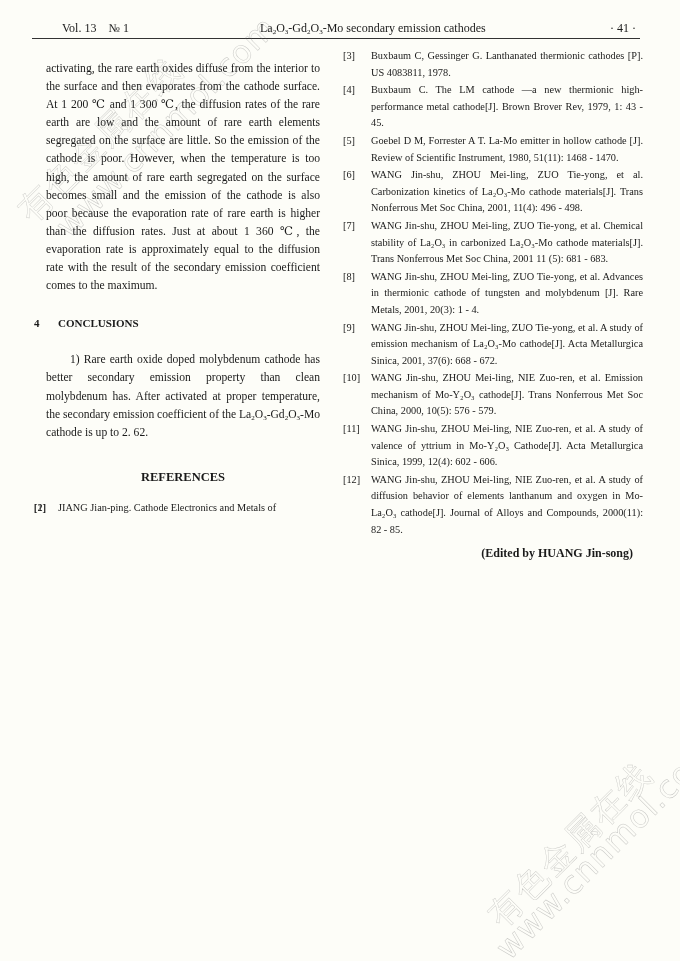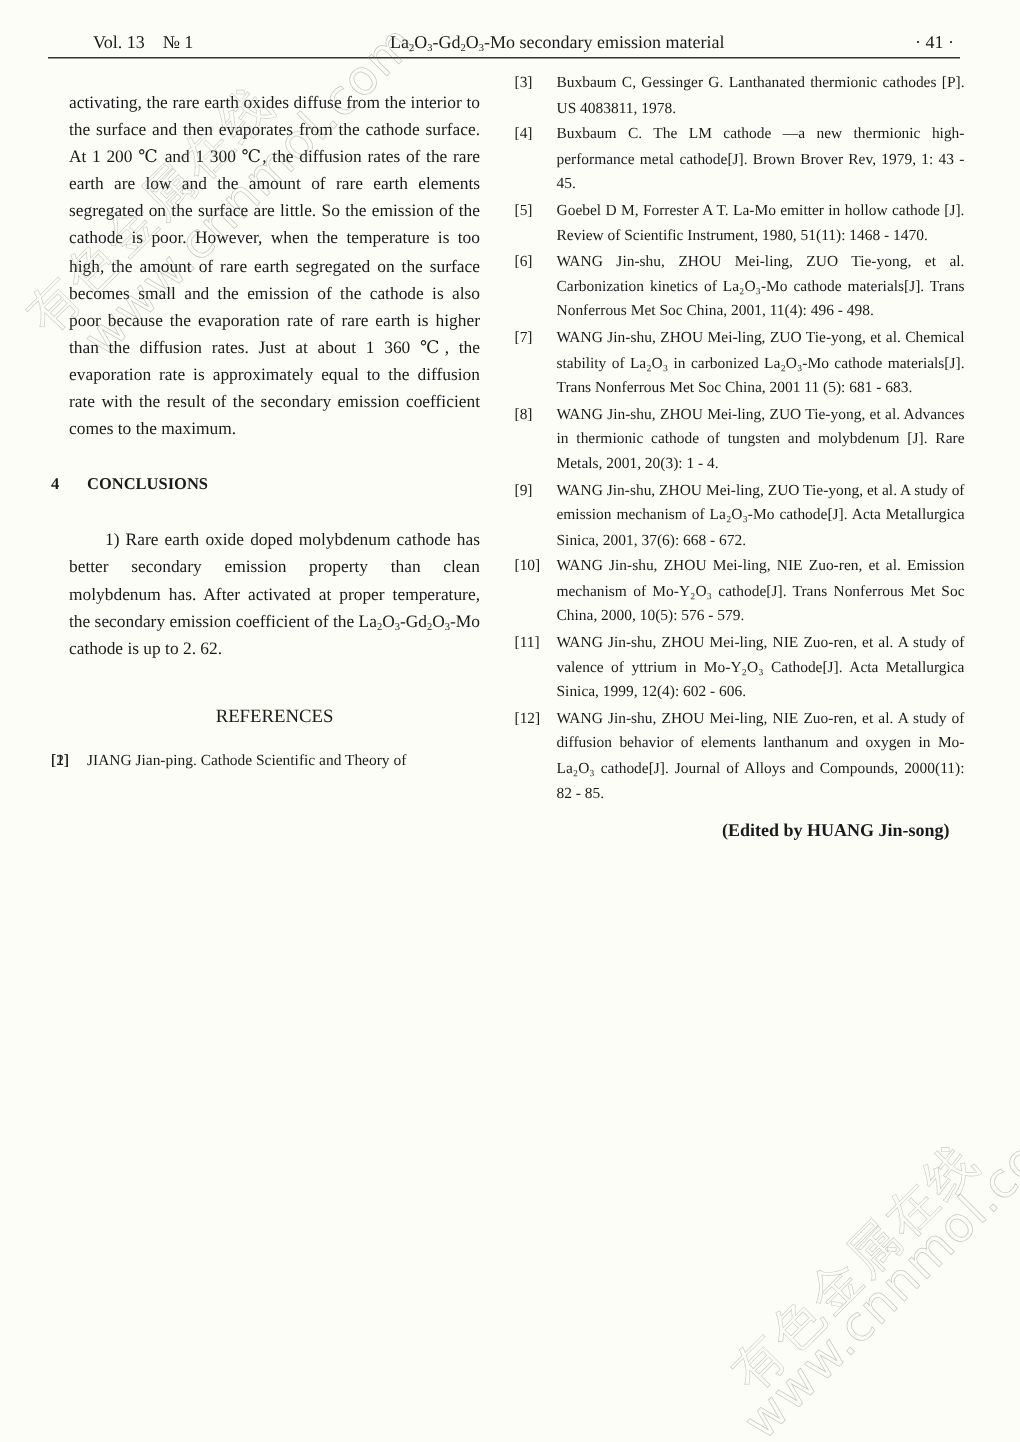--- a/index.html
+++ b/index.html
@@ -18,21 +18,21 @@
   sub { font-size: 7px; vertical-align: -2px; line-height: 0; }
 
   .col { position: absolute; top: 48px; font-size: 11.6px; line-height: 18.1px; }
   .col-left { left: 34px; width: 298px; }
   .col-right { left: 343px; width: 300px; }
 
   .para { text-align: justify; margin: 12px; }
   .para.indent { text-indent: 24px; }
   .section-heading { font-weight: bold; font-size: 11px; margin: 19px 0 19px 0; }
   .section-heading .num { display: inline-block; width: 24px; }
-  .refs-heading { font-weight: normal; font-size: 12.5px; text-align: center; margin: 26px 0 14px 0; }
+  .refs-heading { font-weight: bold; font-size: 12.5px; text-align: center; margin: 26px 0 14px 0; }
 
   .ref { position: relative; padding-left: 24px; font-size: 10.3px; line-height: 16.6px; text-align: justify; margin: 0 0 1px 0; }
   .ref .num { position: absolute; left: 0; top: 0; }
   .col-right .ref { padding-left: 28px; }
   .col-right .ref.cont { padding-left: 28px; }
   .edited { text-align: right; font-weight: bold; font-size: 12px; margin-top: 6px; padding-right: 10px; }
 
   .watermark {
     position: absolute; color: rgba(120,120,120,0.35); font-family: "DejaVu Sans", sans-serif;
     transform: rotate(-45deg); transform-origin: left top; white-space: nowrap; pointer-events: none;
@@ -42,21 +42,21 @@
 </style>
 </head>
 <body>
 
 <div class="header">
   <span class="vol">
     <span>Vol. 13</span>&nbsp;&nbsp;&nbsp;
     <span>№ 1</span>
   </span>
   <span class="title">
-    <span>La</span><sub>2</sub><span>O</span><sub>3</sub><span>-Gd</span><sub>2</sub><span>O</span><sub>3</sub><span>-Mo secondary emission material</span>
+    <span>La</span><sub>2</sub><span>O</span><sub>3</sub><span>-Gd</span><sub>2</sub><span>O</span><sub>3</sub><span>-Mo secondary emission cathodes</span>
   </span>
   <span class="page">· 41 ·</span>
 </div>
 
 <div class="col col-left">
   <p class="para">activating, the rare earth oxides diffuse from the interior to the surface and then evaporates from the cathode surface. At 1 200 ℃ and 1 300 ℃, the diffusion rates of the rare earth are low and the amount of rare earth elements segregated on the surface are little. So the emission of the cathode is poor. However, when the temperature is too high, the amount of rare earth segregated on the surface becomes small and the emission of the cathode is also poor because the evaporation rate of rare earth is higher than the diffusion rates. Just at about 1 360 ℃, the evaporation rate is approximately equal to the diffusion rate with the result of the secondary emission coefficient comes to the maximum.</p>
 
   <div class="section-heading">
     <span class="num">4</span><span>CONCLUSIONS</span>
   </div>
@@ -64,21 +64,21 @@
   <p class="para indent"><span>1) Rare earth oxide doped molybdenum cathode has better secondary emission property than clean molybdenum has. After activated at proper temperature, the secondary emission coefficient of the </span><span><span>La</span><sub>2</sub><span>O</span><sub>3</sub><span>-Gd</span><sub>2</sub><span>O</span><sub>3</sub><span>-Mo</span></span><span> cathode is up to 2. 62.</span></p>
 
 
   <div class="refs-heading">REFERENCES</div>
 
   <div class="ref">
     <span class="num">[1]</span>
   </div>
   <div class="ref">
     <span class="num">[2]</span>
-    <span>JIANG Jian-ping. Cathode Scientific and Theory of</span>
+    <span>JIANG Jian-ping. Cathode Electronics and Metals of</span>
   </div>
 </div>
 
 <div class="col col-right">
   <div class="ref"><span class="num">[3]</span><span>Buxbaum C, Gessinger G. Lanthanated thermionic cathodes [P]. US 4083811, 1978.</span></div>
   <div class="ref"><span class="num">[4]</span><span>Buxbaum C. The LM cathode —a new thermionic high-performance metal cathode[J]. Brown Brover Rev, 1979, 1: 43 - 45.</span></div>
   <div class="ref"><span class="num">[5]</span><span>Goebel D M, Forrester A T. La-Mo emitter in hollow cathode [J]. Review of Scientific Instrument, 1980, 51(11): 1468 - 1470.</span></div>
   <div class="ref"><span class="num">[6]</span><span>WANG Jin-shu, ZHOU Mei-ling, ZUO Tie-yong, et al. Carbonization kinetics of La₂O₃-Mo cathode materials[J]. Trans Nonferrous Met Soc China, 2001, 11(4): 496 - 498.</span></div>
   <div class="ref"><span class="num">[7]</span><span>WANG Jin-shu, ZHOU Mei-ling, ZUO Tie-yong, et al. Chemical stability of La₂O₃ in carbonized La₂O₃-Mo cathode materials[J]. Trans Nonferrous Met Soc China, 2001 11 (5): 681 - 683.</span></div>
   <div class="ref"><span class="num">[8]</span><span>WANG Jin-shu, ZHOU Mei-ling, ZUO Tie-yong, et al. Advances in thermionic cathode of tungsten and molybdenum [J]. Rare Metals, 2001, 20(3): 1 - 4.</span></div>

